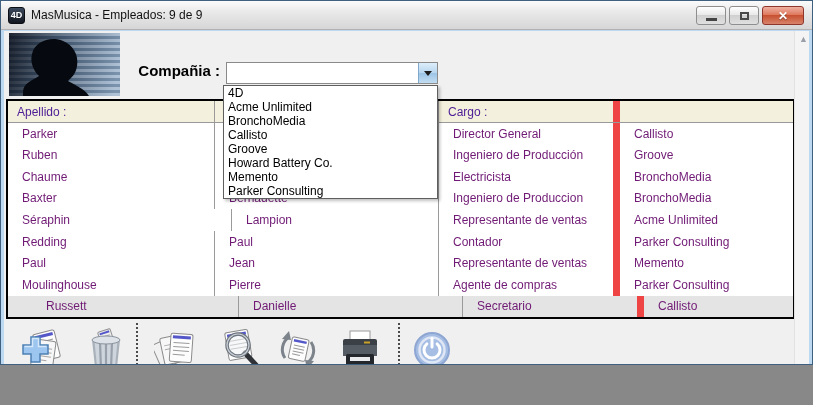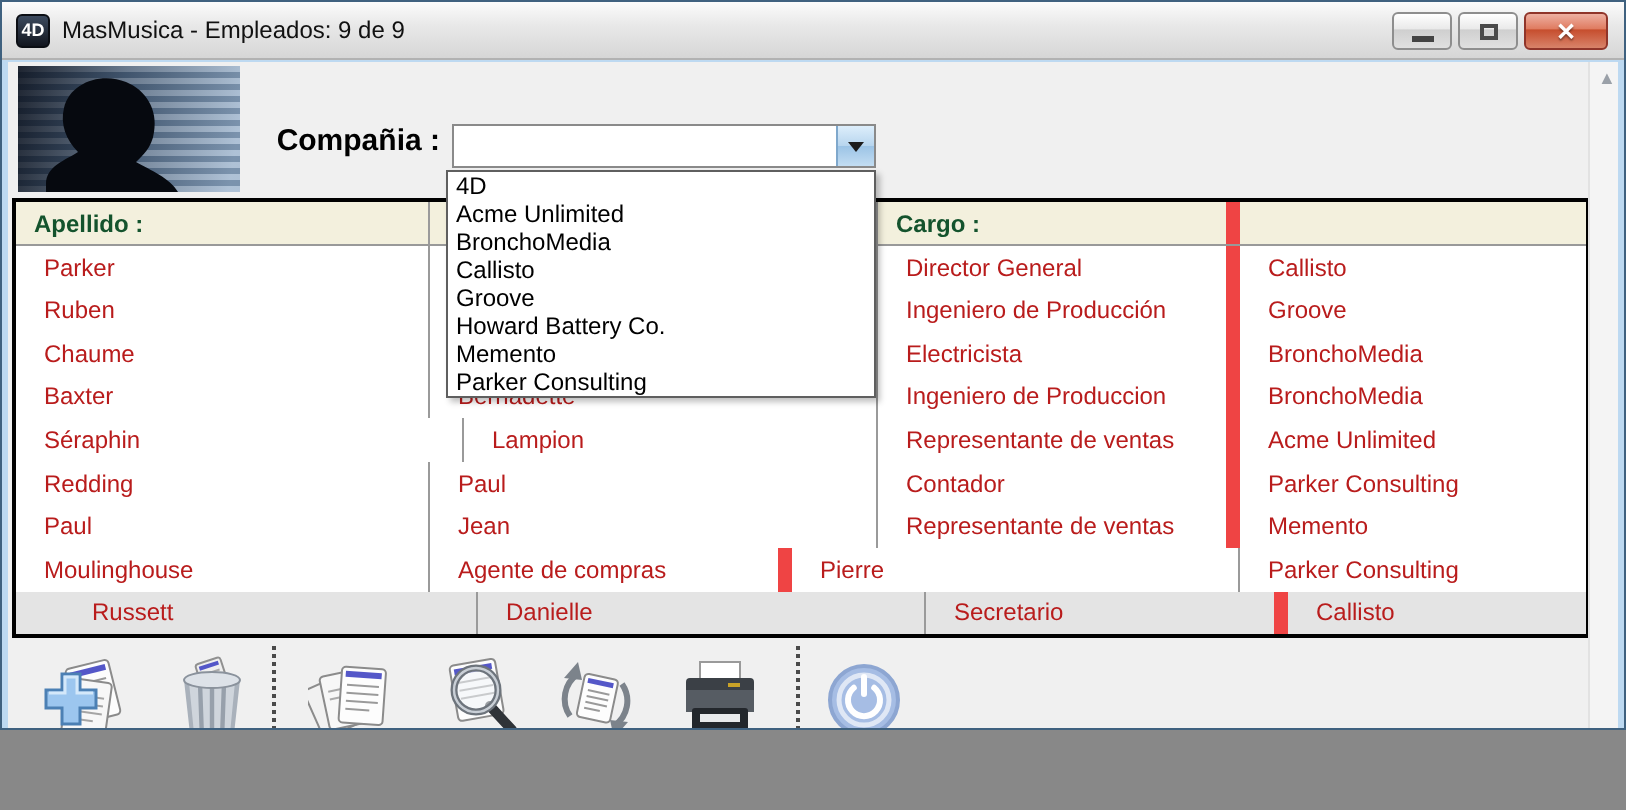--- a/index.html
+++ b/index.html
@@ -70,25 +70,25 @@
     background:#fff; border:1px solid #5f5f5f; z-index:30;
     box-shadow:2px 2px 3px rgba(0,0,0,.25);
   }
   .dropdown .opt { height:14px; line-height:14px; font-size:12px; padding-left:4px; color:#000; white-space:nowrap; }
   
   .etable {
     position:absolute; left:2px; top:68px; width:789px; height:220px;
     border:2px solid #000; background:#fff; display:flex; flex-direction:column;
   }
   .thead { display:flex; height:22px; background:#f3f0dd; border-bottom:1px solid #999; flex:none; }
-  .thead .hcell { font-size:12px; color:#14532d; display:flex; align-items:center; padding-left:9px;font-weight:bold; }
+  .thead .hcell { font-size:12px; color:#4c1d95; display:flex; align-items:center; padding-left:9px; }
   .tbody { flex:1; display:flex; flex-direction:column; }
   .trow { flex:1; display:flex; }
   .trow.hl { background:#e4e4e4;padding-left:24px; }
-  .cell { font-size:12px; color:#b91c1c; display:flex; align-items:center; padding-left:14px; white-space:nowrap; overflow:hidden; }
+  .cell { font-size:12px; color:#701a75; display:flex; align-items:center; padding-left:14px; white-space:nowrap; overflow:hidden; }
   .c1 { width:207px; flex:none; border-right:1px solid #9a9a9a; }
   .c2 { width:224px; flex:none; border-right:1px solid #9a9a9a; }
   .c3 { width:181px; flex:none; border-right:7px solid #ef4444; }
   .c4 { flex:1; }
   
   .toolbar { position:absolute; left:0; top:290px; width:789px; height:58px; background:#f0f0f0; }
   .tbi { position:absolute; top:7px; width:44px; height:44px; }
   .tbi svg { width:44px; height:44px; }
   .tsep { position:absolute; top:2px; height:54px; width:0; border-left:2px dotted #4a4a4a; }
   
@@ -196,22 +196,22 @@
             <div class="cell c4">Parker Consulting</div>
           </div>
           <div class="trow">
             <div class="cell c1">Paul</div>
             <div class="cell c2">Jean</div>
             <div class="cell c3">Representante de ventas</div>
             <div class="cell c4">Memento</div>
           </div>
           <div class="trow">
             <div class="cell c1">Moulinghouse</div>
+            <div class="cell c2">Pierre</div>
             <div class="cell c3">Agente de compras</div>
-            <div class="cell c2">Pierre</div>
             <div class="cell c4">Parker Consulting</div>
           </div>
           <div class="trow hl">
             <div class="cell c1">Russett</div>
             <div class="cell c2">Danielle</div>
             <div class="cell c3">Secretario</div>
             <div class="cell c4">Callisto</div>
           </div>
         </div>
     </div>

